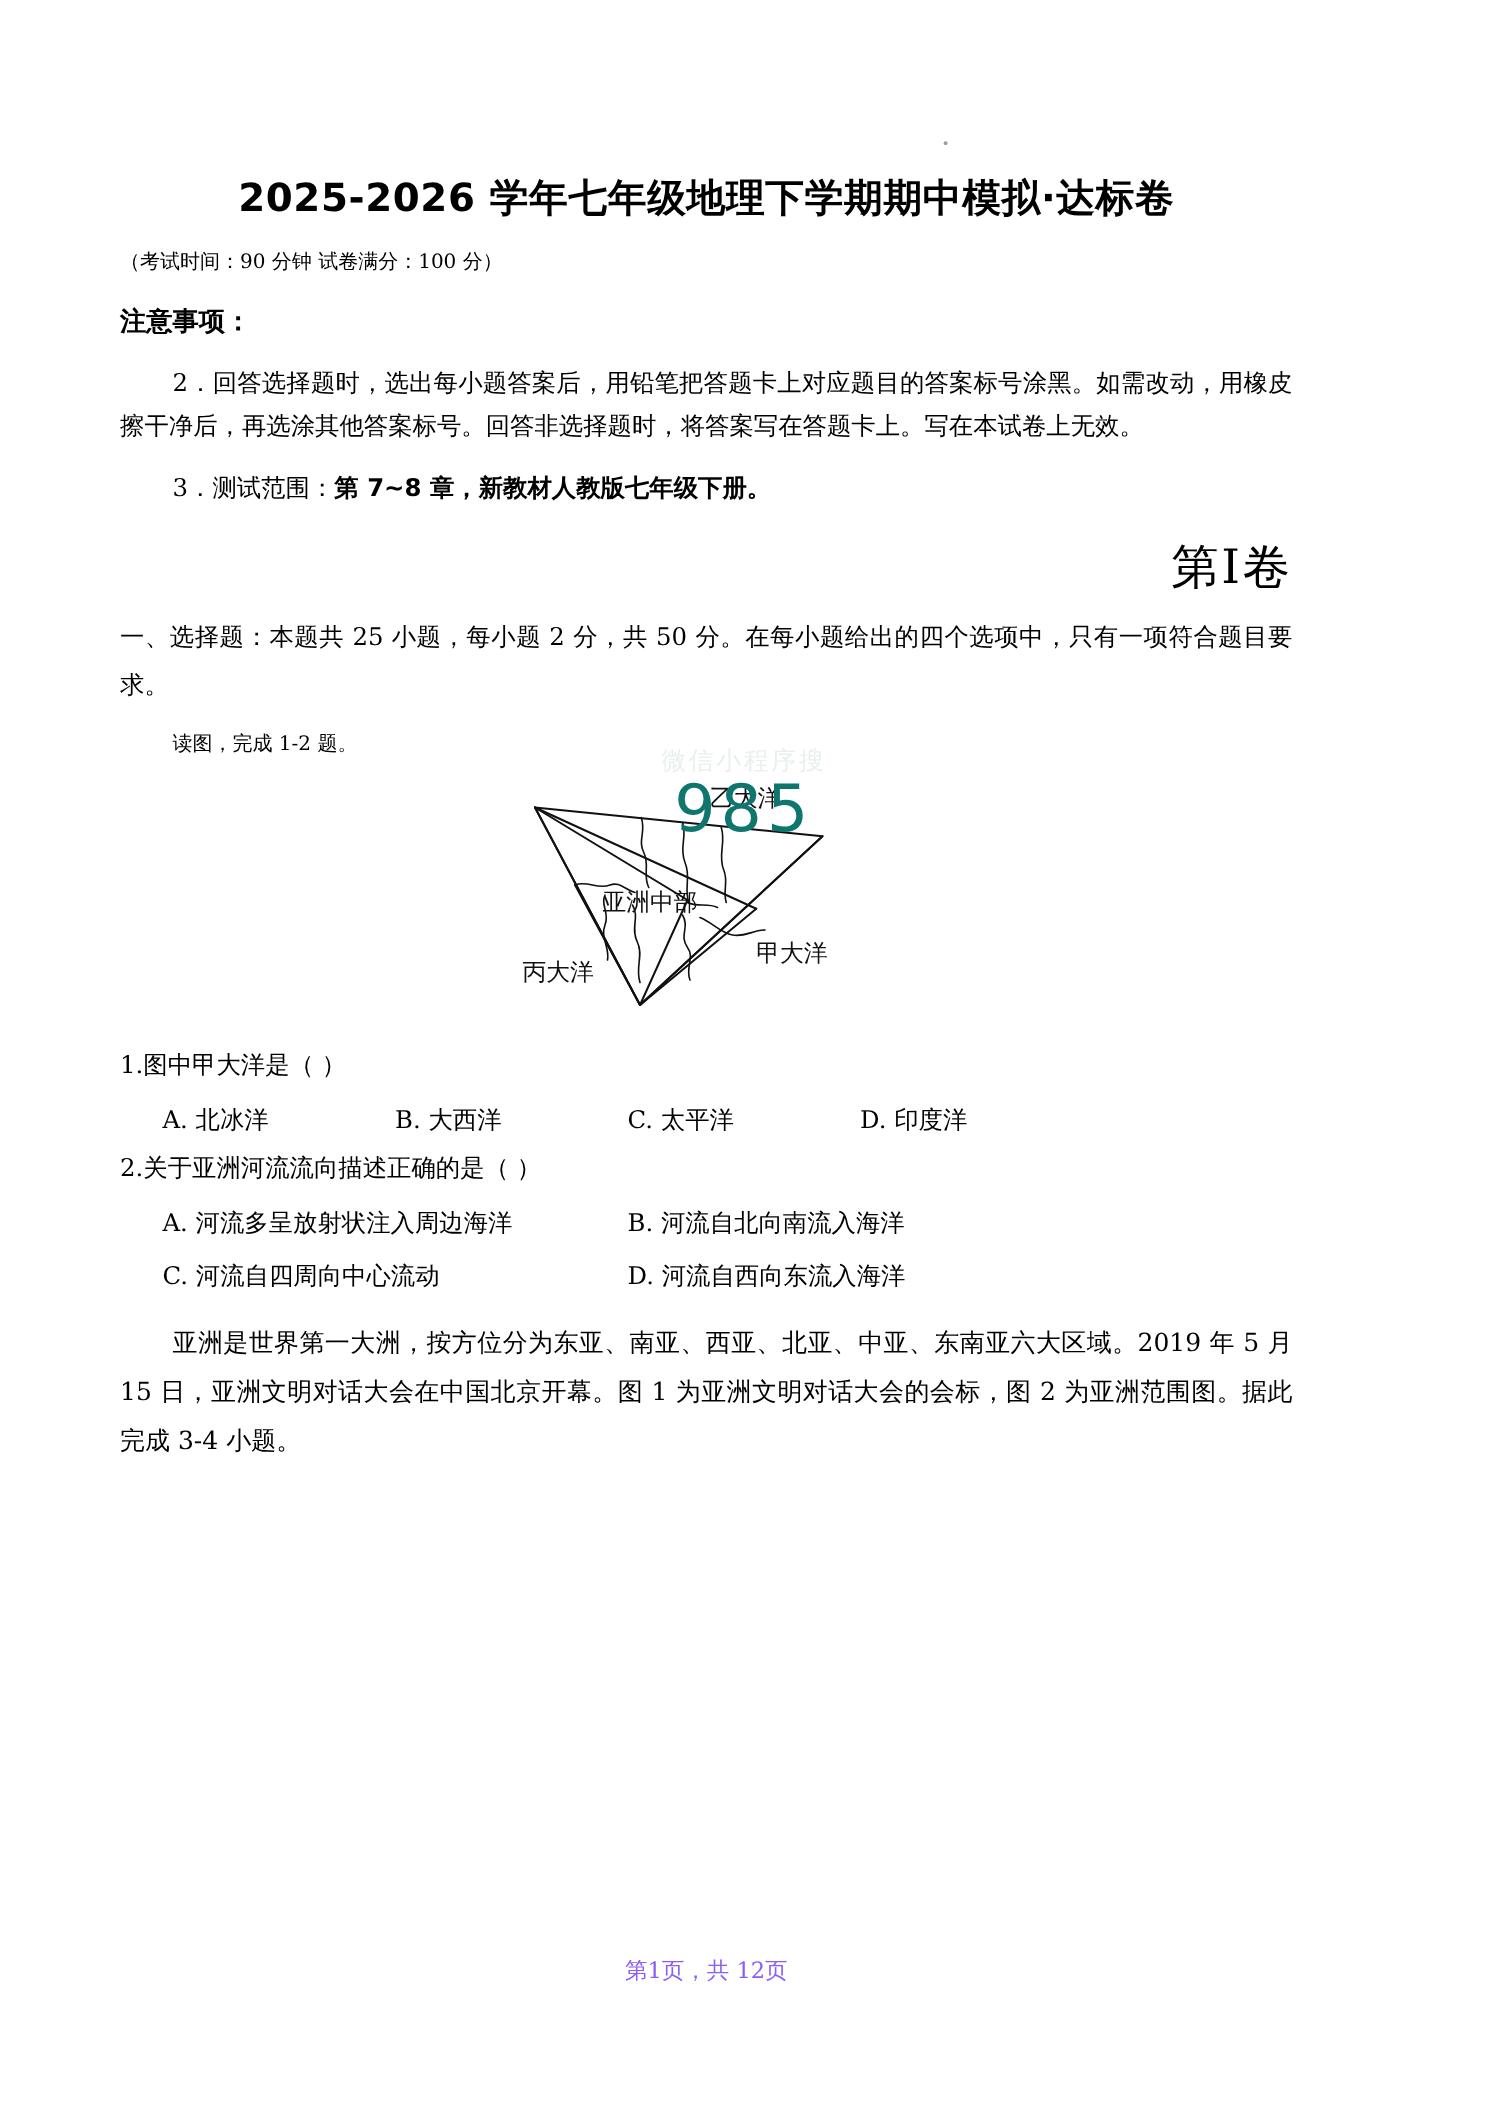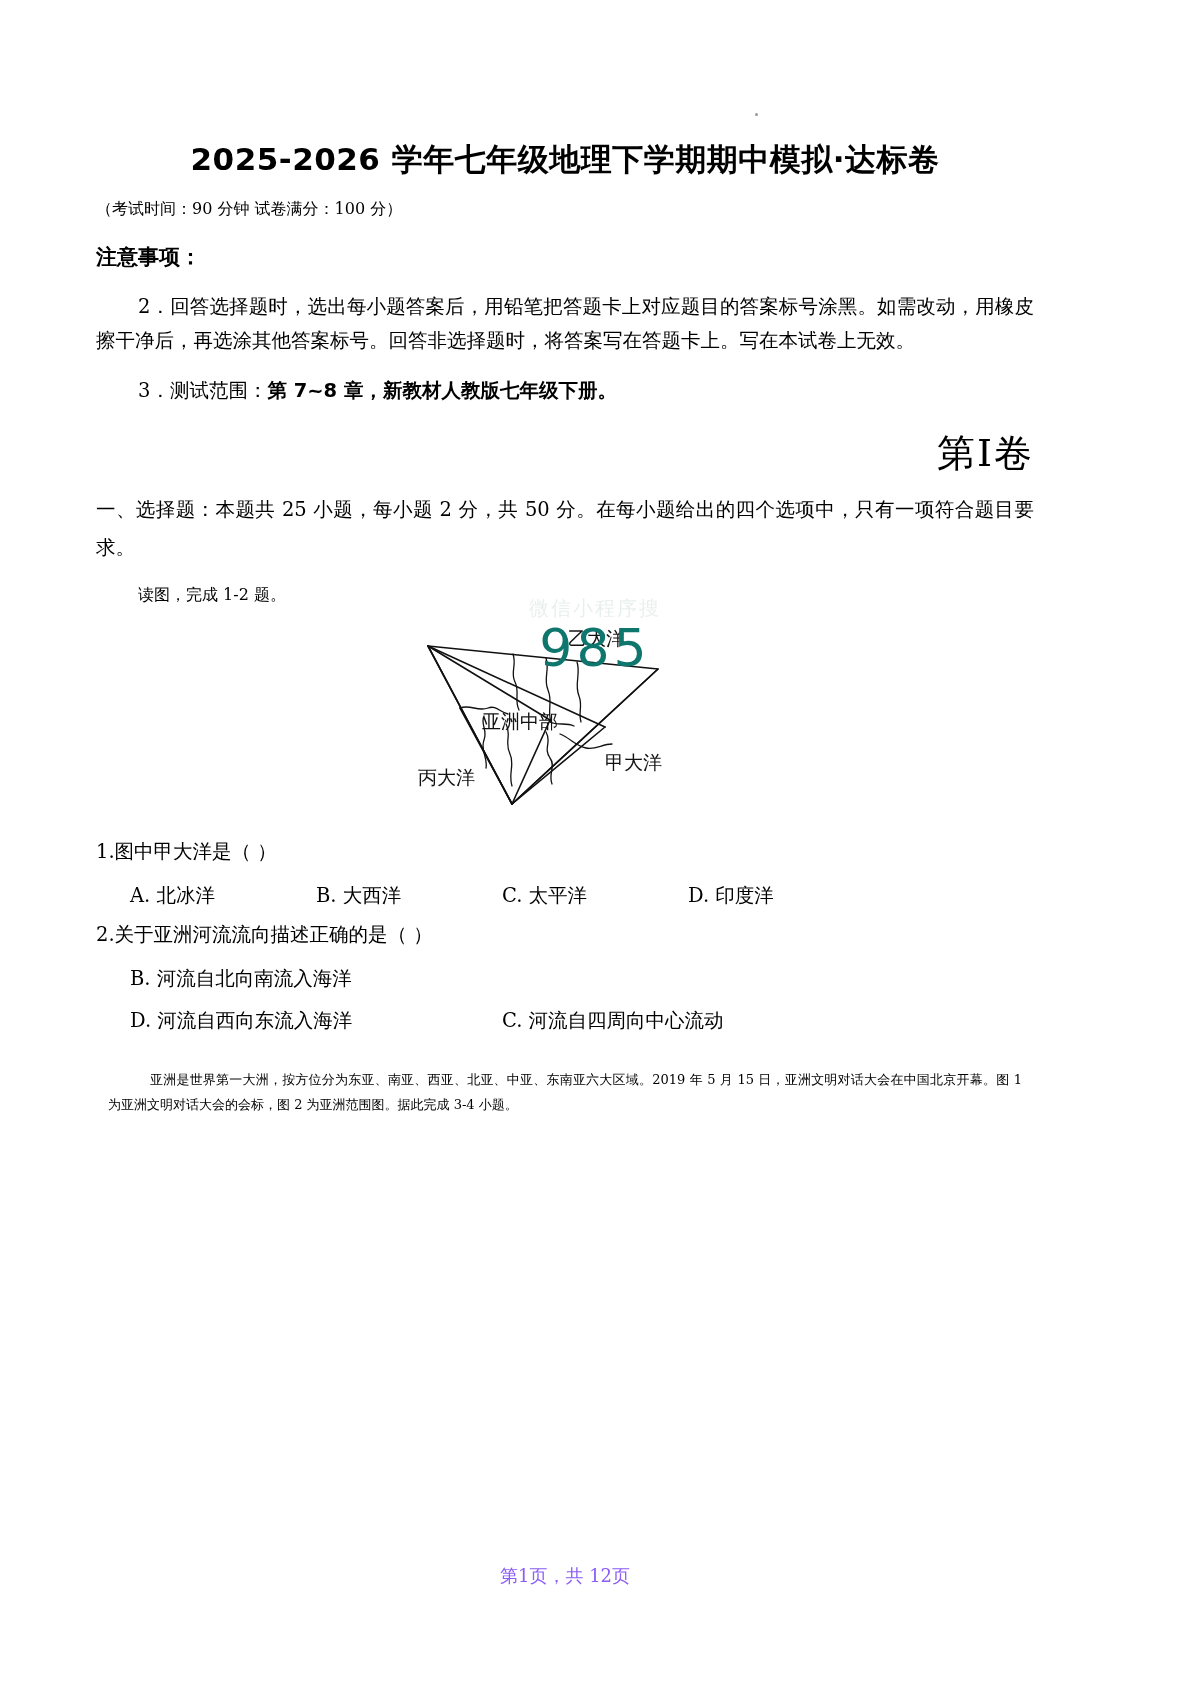--- a/index.html
+++ b/index.html
@@ -155,23 +155,23 @@
     padding-top: 13px;
     padding-left: 34px;
     font-size: 19.5px;
     line-height: 1.5;
   }
   .opt-row.wide .opt { width: 186px; }
   .opt-row.half .opt { width: 372px; }
   .opt { white-space: nowrap; }
 
   .para {
-    margin: 12px;
+    margin: 0;
     padding-top: 20px;
-    font-size: 13px;
+    font-size: 20px;
     line-height: 1.95;
     text-align: justify;
     text-indent: 42px;
   }
 
   
   .footer {
     position: absolute;
     left: 0;
     right: 0;
@@ -243,23 +243,24 @@
   <p class="q-stem">1.图中甲大洋是（  ）</p>
   <div class="opt-row wide">
     <span class="opt">A. 北冰洋</span>
     <span class="opt">B. 大西洋</span>
     <span class="opt">C. 太平洋</span>
     <span class="opt">D. 印度洋</span>
   </div>
 
   <p class="q-stem">2.关于亚洲河流流向描述正确的是（  ）</p>
   <div class="opt-row half">
+    <span class="opt">A. 河流多呈放射状注入周边海洋</span>
     <span class="opt">B. 河流自北向南流入海洋</span>
   </div>
   <div class="opt-row half">
+    <span class="opt">C. 河流自四周向中心流动</span>
     <span class="opt">D. 河流自西向东流入海洋</span>
-    <span class="opt">C. 河流自四周向中心流动</span>
   </div>
 
   <p class="para">亚洲是世界第一大洲，按方位分为东亚、南亚、西亚、北亚、中亚、东南亚六大区域。2019 年 5 月 15 日，亚洲文明对话大会在中国北京开幕。图 1 为亚洲文明对话大会的会标，图 2 为亚洲范围图。据此完成 3-4 小题。</p>
 
   <div class="footer">第1页，共 12页</div>
 </div>
 
 </body></html>

